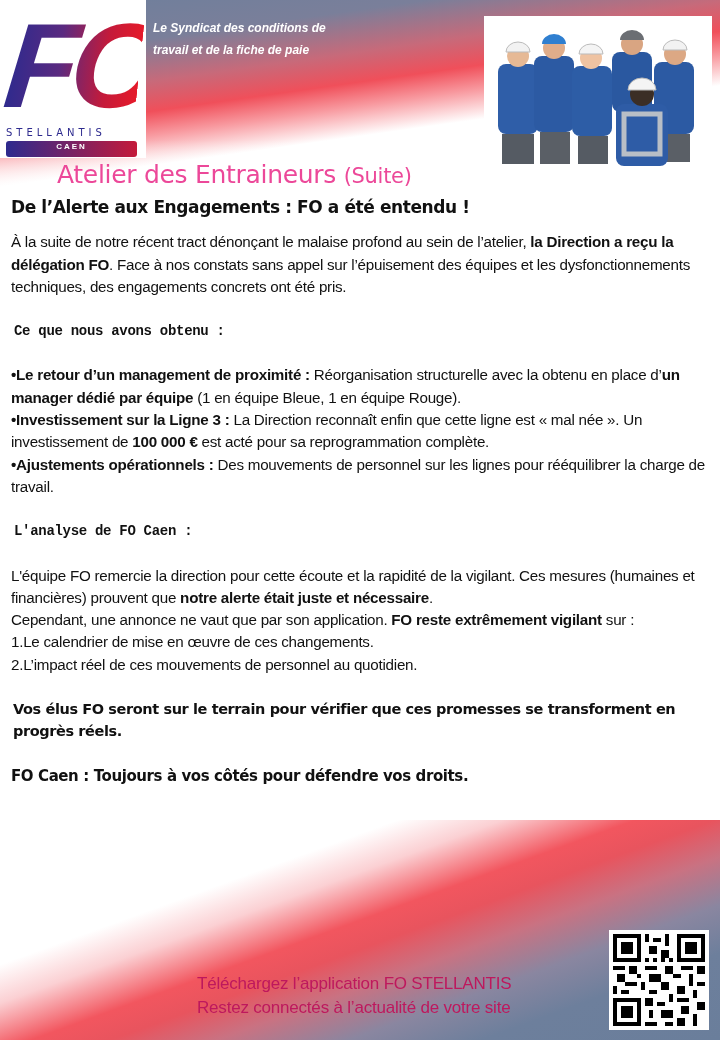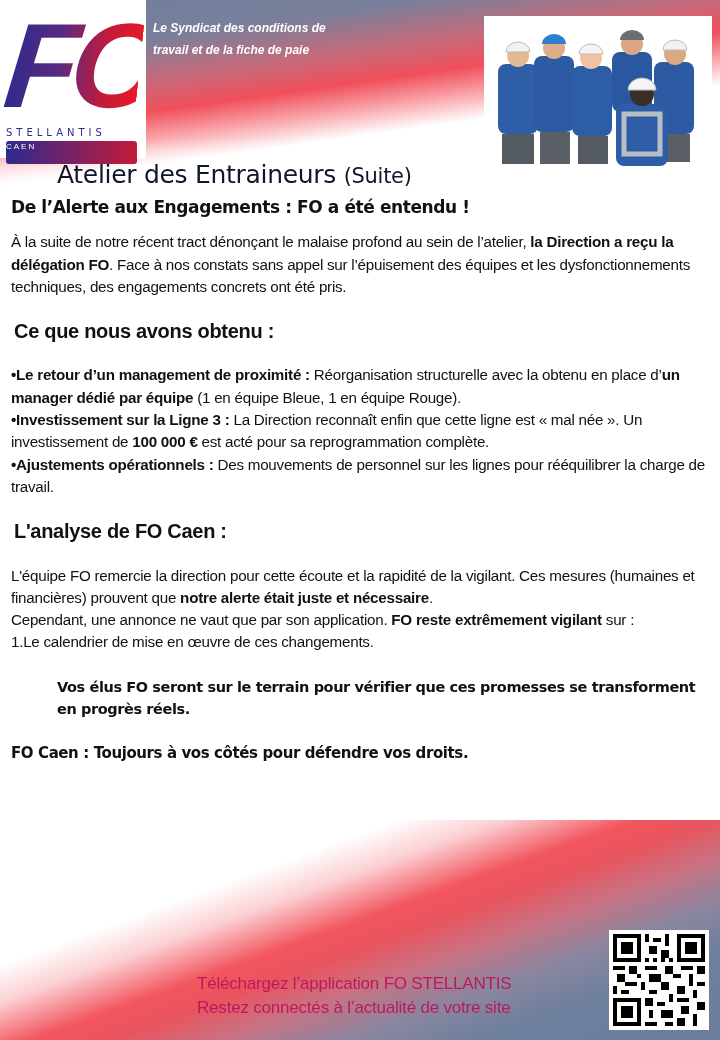--- a/index.html
+++ b/index.html
@@ -34,49 +34,49 @@
     font-size:120px; line-height:118px; letter-spacing:-8px;
     background:linear-gradient(90deg, #2d2a8e 0%, #5a2a80 40%, #c41a3a 75%, #e51a2a 100%);
     -webkit-background-clip:text; background-clip:text; color:transparent;
     transform:skewX(-6deg);
   }
   .logo-stellantis {
     position:absolute; left:6px; top:127px; width:134px; 
     font-size:10px; letter-spacing:4px; color:#2d2a8e; font-family:"DejaVu Sans", sans-serif;
   }
   .logo-caen {
-    position:absolute; left:6px; top:141px; width:131px; height:23px; border-radius:3px;
+    position:absolute; left:6px; top:141px; width:131px; height:16px; border-radius:3px;
     background:linear-gradient(90deg, #2d2a8e, #c41a3a);
-    color:#fff; font-size:8px; font-weight:normal; line-height:11px; letter-spacing:2px;
+    color:#fff; font-size:8px; font-weight:bold; text-align:center; line-height:11px; letter-spacing:2px;
   }
 
   .tagline {
     position:absolute; left:153px; top:17px; width:320px;
     color:#fff; font-style:italic; font-weight:bold; font-size:12px; line-height:22px;
     font-family:"Liberation Sans", sans-serif;
   }
 
   
   .illus {
     position:absolute; left:484px; top:16px; width:228px; height:152px; background:#fff;
   }
 
   .main-title {
     position:absolute; left:57px; top:160px; font-family:"DejaVu Sans", sans-serif;
-    font-size:25px; color:#0f172a; font-weight:normal; letter-spacing:-0.3px;
+    font-size:25px; color:#ec4899; font-weight:normal; letter-spacing:-0.3px;
   }
   .main-title .suite { font-size:21px; }
 
   .content {
     position:absolute; left:11px; top:196px; width:702px;
     font-family:"Liberation Sans", sans-serif; font-size:15.2px; line-height:22.3px; color:#111;
     letter-spacing:-0.25px;
   }
   .h-sub { font-weight:bold; font-size:17px; font-family:"DejaVu Sans", sans-serif; letter-spacing:-0.4px; margin-bottom:13px; }
-  .h-sec { font-weight:bold; font-size:20px; font-family:Liberation Sans, sans-serif; letter-spacing:-0.3px; padding-left:3px; }
+  .h-sec { font-weight:bold; font-size:14px; font-family:Liberation Mono, monospace; letter-spacing:-0.3px; padding-left:3px; }
   .gap { height:22px; }
   p { margin:0; }
   b { font-weight:bold; }
   .closing { font-weight:bold; font-family:"DejaVu Sans", sans-serif; font-size:14.5px; letter-spacing:-0.4px; }
 
   .app-promo {
     position:absolute; left:197px; top:972px; color:#be185d; font-size:17px; line-height:24px;
     font-family:"Liberation Sans", sans-serif; letter-spacing:-0.2px;
   }
   .qr {
@@ -154,23 +154,24 @@
   <p><b>•Investissement sur la Ligne 3 :</b><span> La Direction reconnaît enfin que cette ligne est « mal née ». Un investissement de </span><b>100 000 €</b><span> est acté pour sa reprogrammation complète.</span></p>
   <p><b>•Ajustements opérationnels :</b><span> Des mouvements de personnel sur les lignes pour rééquilibrer la charge de travail.</span></p>
 
   <div class="gap"></div>
   <div class="h-sec">L'analyse de FO Caen :</div>
   <div class="gap"></div>
 
   <p><span>L'équipe FO remercie la direction pour cette écoute et la rapidité de la vigilant. Ces mesures (humaines et financières) prouvent que </span><b>notre alerte était juste et nécessaire</b><span>.</span></p>
   <p><span>Cependant, une annonce ne vaut que par son application. </span><b>FO reste extrêmement vigilant</b><span> sur :</span></p>
   <p><span>1.Le calendrier de mise en œuvre de ces changements.</span></p>
-
-  <div class="gap"></div>
-  <p class="closing" style="padding-left:2px;margin-left:44px;">Vos élus FO seront sur le terrain pour vérifier que ces promesses se transforment en progrès réels.</p>
+  <p><span>2.L’impact réel de ces mouvements de personnel au quotidien.</span></p>
+
+  <div class="gap"></div>
+  <p class="closing" style="padding-left:2px;">Vos élus FO seront sur le terrain pour vérifier que ces promesses se transforment en progrès réels.</p>
   <div class="gap"></div>
   <p class="closing" style="font-size:15px;">FO Caen : Toujours à vos côtés pour défendre vos droits.</p>
 </div>
 
 <div class="app-promo">
   <div>Téléchargez l’application FO STELLANTIS</div>
   <div>Restez connectés à l’actualité de votre site</div>
 </div>
 
 <div class="qr">

